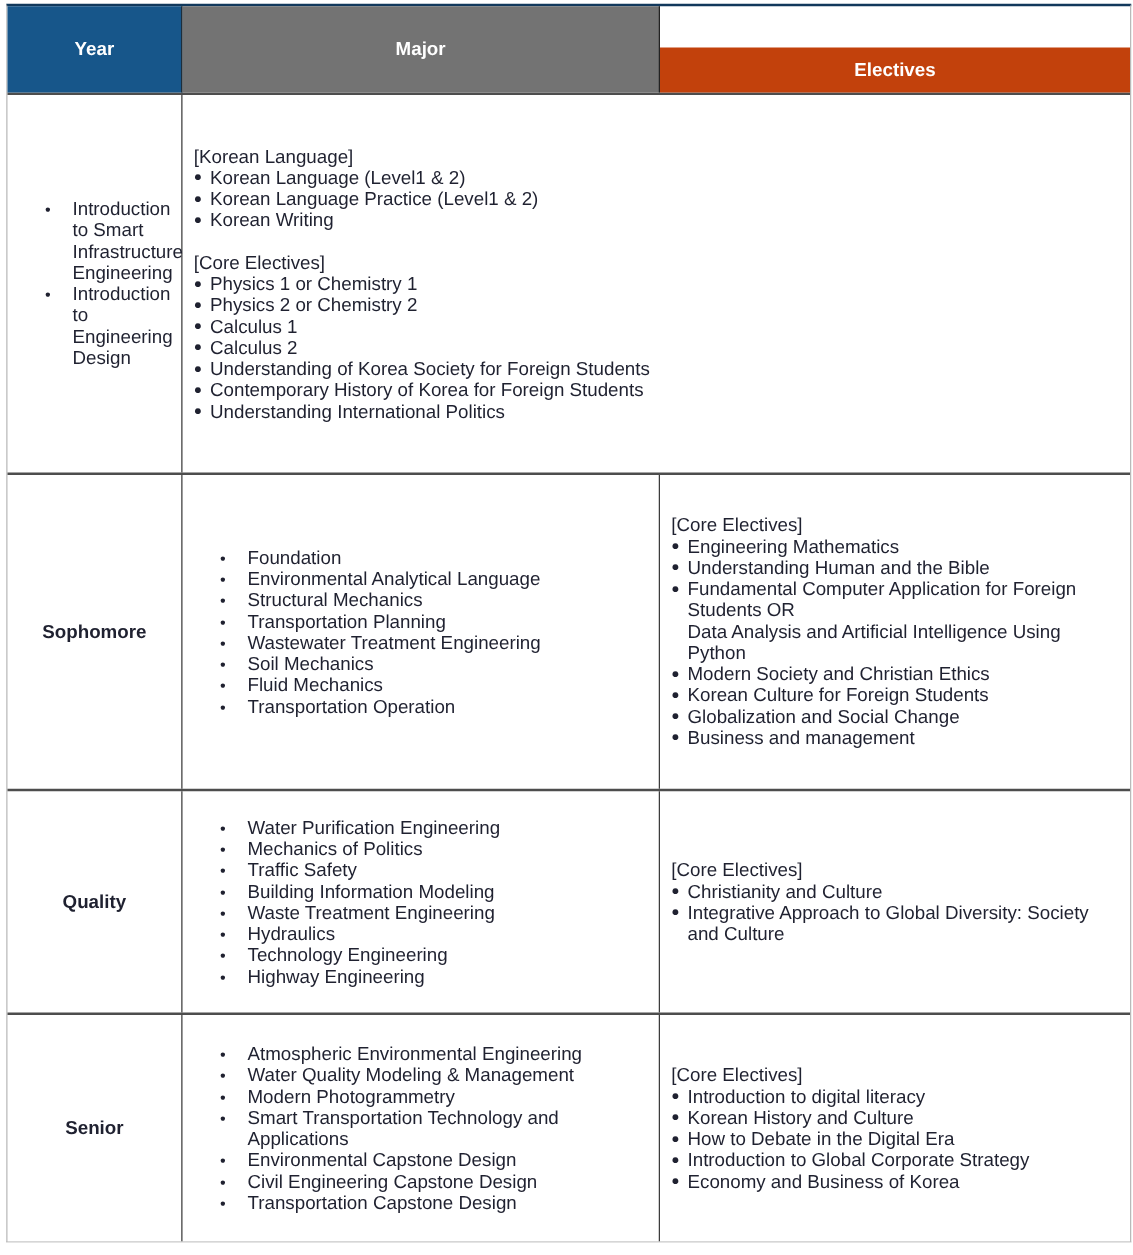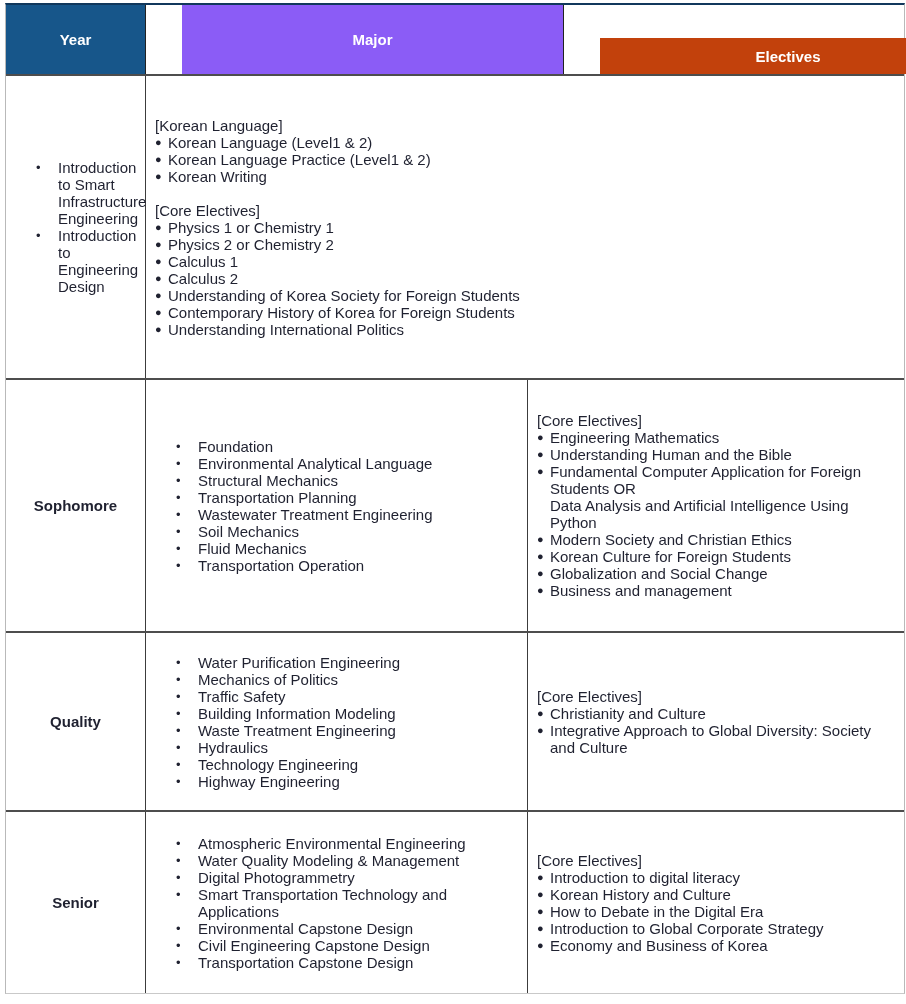--- a/index.html
+++ b/index.html
@@ -10,21 +10,20 @@
   }
   .curriculum-table{
     position:absolute;left:5px;top:3px;width:898px;
     border-left:1px solid #b9b9b9;border-right:1px solid #b9b9b9;
     border-bottom:1px solid #c9c9c9;
     border-top:2px solid #11385c;
   }
   .hdr-row{
     display:grid;grid-template-columns:140px 382px 376px;
     height:69px;
-    gap:36px;
   }
   .hdr-cell{
     display:flex;align-items:center;justify-content:center;
     color:#ffffff;font-weight:bold;font-size:15px;
     border-right:1px solid #222;
   }
   .hdr-cell:last-child{border-right:none;}
   .body-row{
     display:grid;grid-template-columns:140px 382px 376px;
     border-top:2px solid #4d4d4d;
@@ -51,21 +50,21 @@
   }
   .e-bullet{flex:0 0 13px;font-size:11px;line-height:17px;}
   .e-text{flex:1;white-space:pre-line;}
 </style>
 </head>
 <body>
 
 <div class="curriculum-table">
   <div class="hdr-row">
     <div class="hdr-cell" style="background: rgb(23, 86, 138); color: rgb(255, 255, 255);">Year</div>
-    <div class="hdr-cell" style="background: #8b5cf6; color: rgb(255, 255, 255);">Major</div>
+    <div class="hdr-cell" style="background: #737373; color: rgb(255, 255, 255);">Major</div>
     <div class="hdr-cell" style="background: #c2410c; color: rgb(255, 255, 255); margin-top: 33px;">Electives</div>
   </div>
   <div id="table-body">
       <div class="body-row" style="height: 302px;">
         <div class="cell major-cell">
           <div class="m-item">
             <span class="m-bullet">•</span>
             <span class="m-text">Introduction to Smart Infrastructure Engineering</span>
           </div>
           <div class="m-item">
@@ -255,21 +254,21 @@
           <div class="m-item">
             <span class="m-bullet">•</span>
             <span class="m-text">Atmospheric Environmental Engineering</span>
           </div>
           <div class="m-item">
             <span class="m-bullet">•</span>
             <span class="m-text">Water Quality Modeling &amp; Management</span>
           </div>
           <div class="m-item">
             <span class="m-bullet">•</span>
-            <span class="m-text">Digital Photogrammetry</span>
+            <span class="m-text">Modern Photogrammetry</span>
           </div>
           <div class="m-item">
             <span class="m-bullet">•</span>
             <span class="m-text">Smart Transportation Technology and Applications</span>
           </div>
           <div class="m-item">
             <span class="m-bullet">•</span>
             <span class="m-text">Environmental Capstone Design</span>
           </div>
           <div class="m-item">

